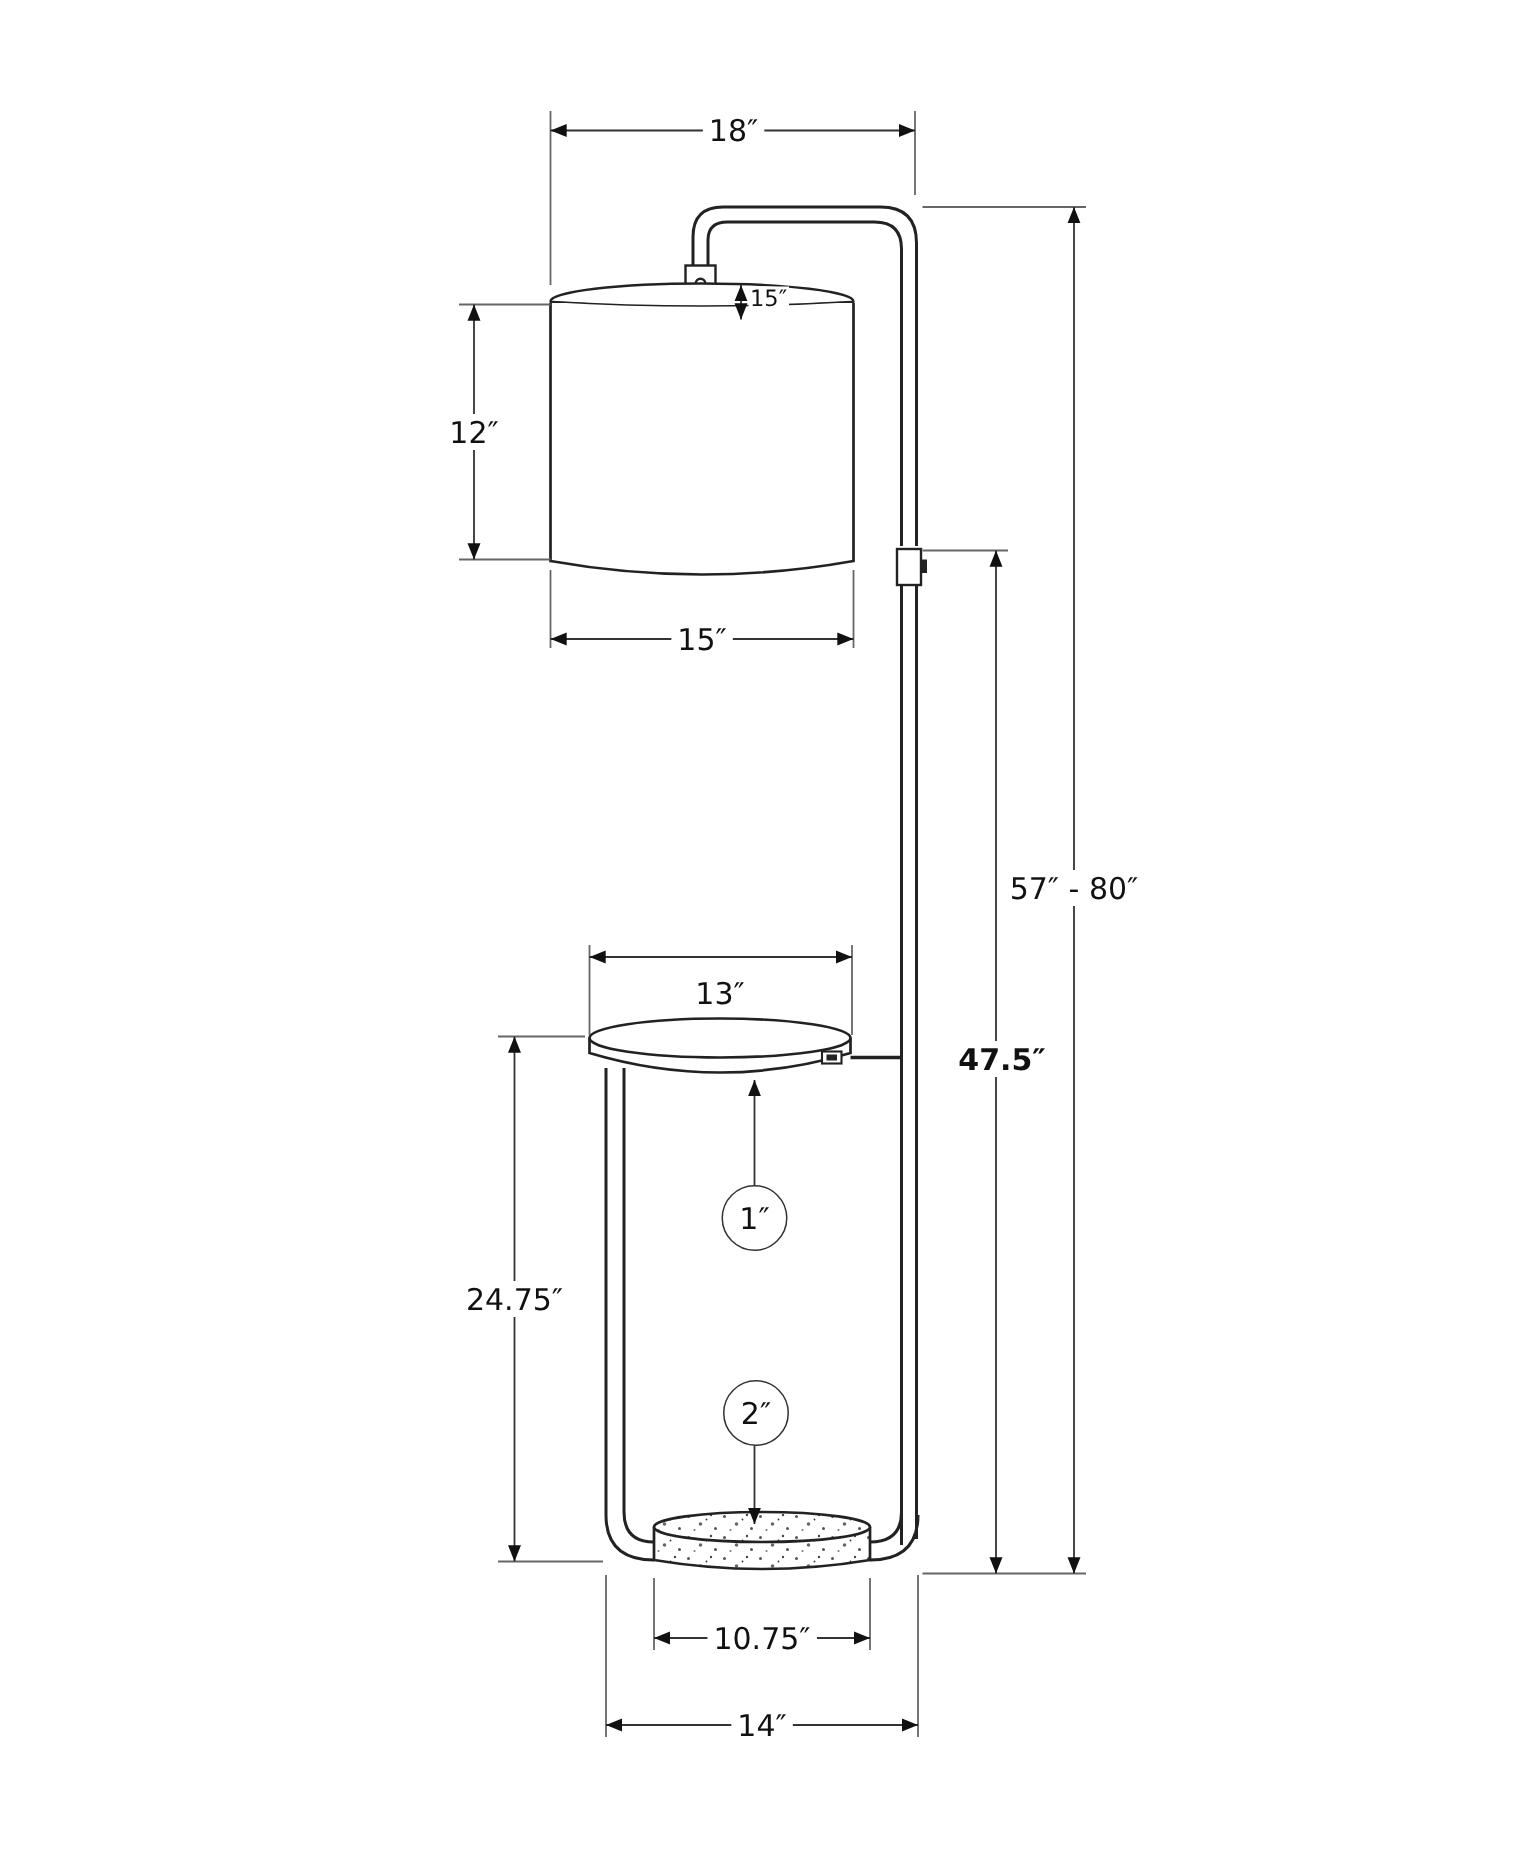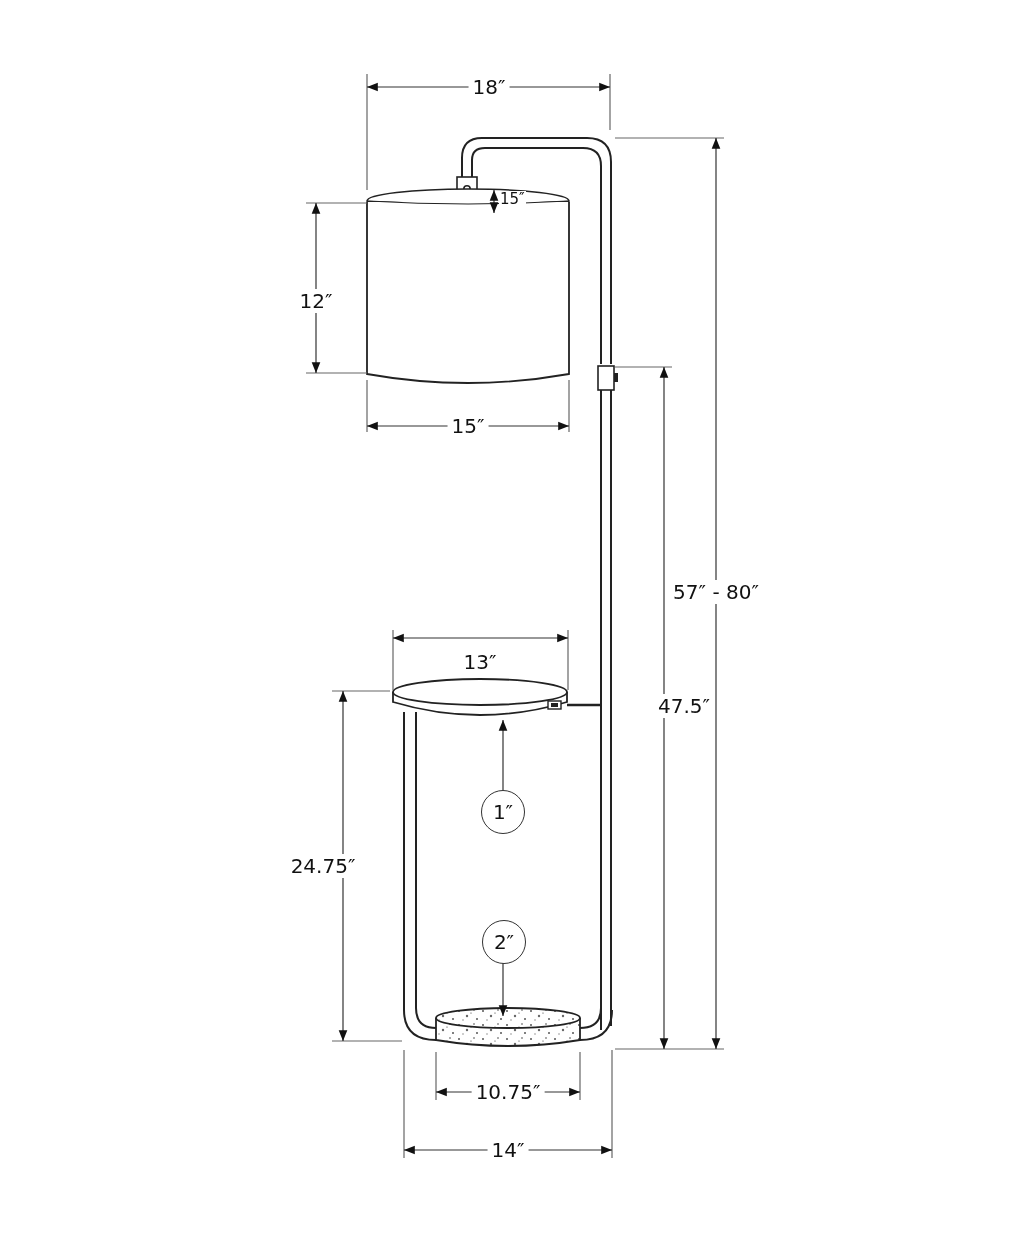--- a/index.html
+++ b/index.html
@@ -110,24 +110,24 @@
       <line x1="436" y1="1092" x2="580" y2="1092" stroke="#333" marker-start="url(#arr)" marker-end="url(#arr)"></line>
 
       <line x1="404" y1="1050" x2="404" y2="1158"></line>
       <line x1="612" y1="1050" x2="612" y2="1158"></line>
       <line x1="404" y1="1150" x2="612" y2="1150" stroke="#333" marker-start="url(#arr)" marker-end="url(#arr)"></line>
     </g>
   </svg>
 
   <div class="dim-label" style="left:489px;top:87px;">18″</div>
   <div class="dim-label small" style="left:499px;top:199px;">15″</div>
-  <div class="dim-label" style="left:316px;top:288px;margin-top:13px;">12″</div>
+  <div class="dim-label" style="left:316px;top:288px;">12″</div>
   <div class="dim-label" style="left:468px;top:426px;">15″</div>
   <div class="dim-label" style="left:716px;top:592px;">57″ - 80″</div>
-  <div class="dim-label" style="left:684px;top:706px;">47.5″</div>
+  <div class="dim-label" style="left:668px;top:706px;font-weight:bold;">47.5″</div>
   <div class="dim-label" style="left:480px;top:662px;">13″</div>
-  <div class="dim-label" style="left:323px;top:866px;">24.75″</div>
+  <div class="dim-label" style="left:343px;top:866px;">24.75″</div>
   <div class="dim-label" style="left:508px;top:1092px;">10.75″</div>
   <div class="dim-label" style="left:508px;top:1150px;">14″</div>
 
   <div class="callout" style="left:503px;top:812px;">1″</div>
   <div class="callout" style="left:504px;top:942px;">2″</div>
 </div>
 
 </body></html>

